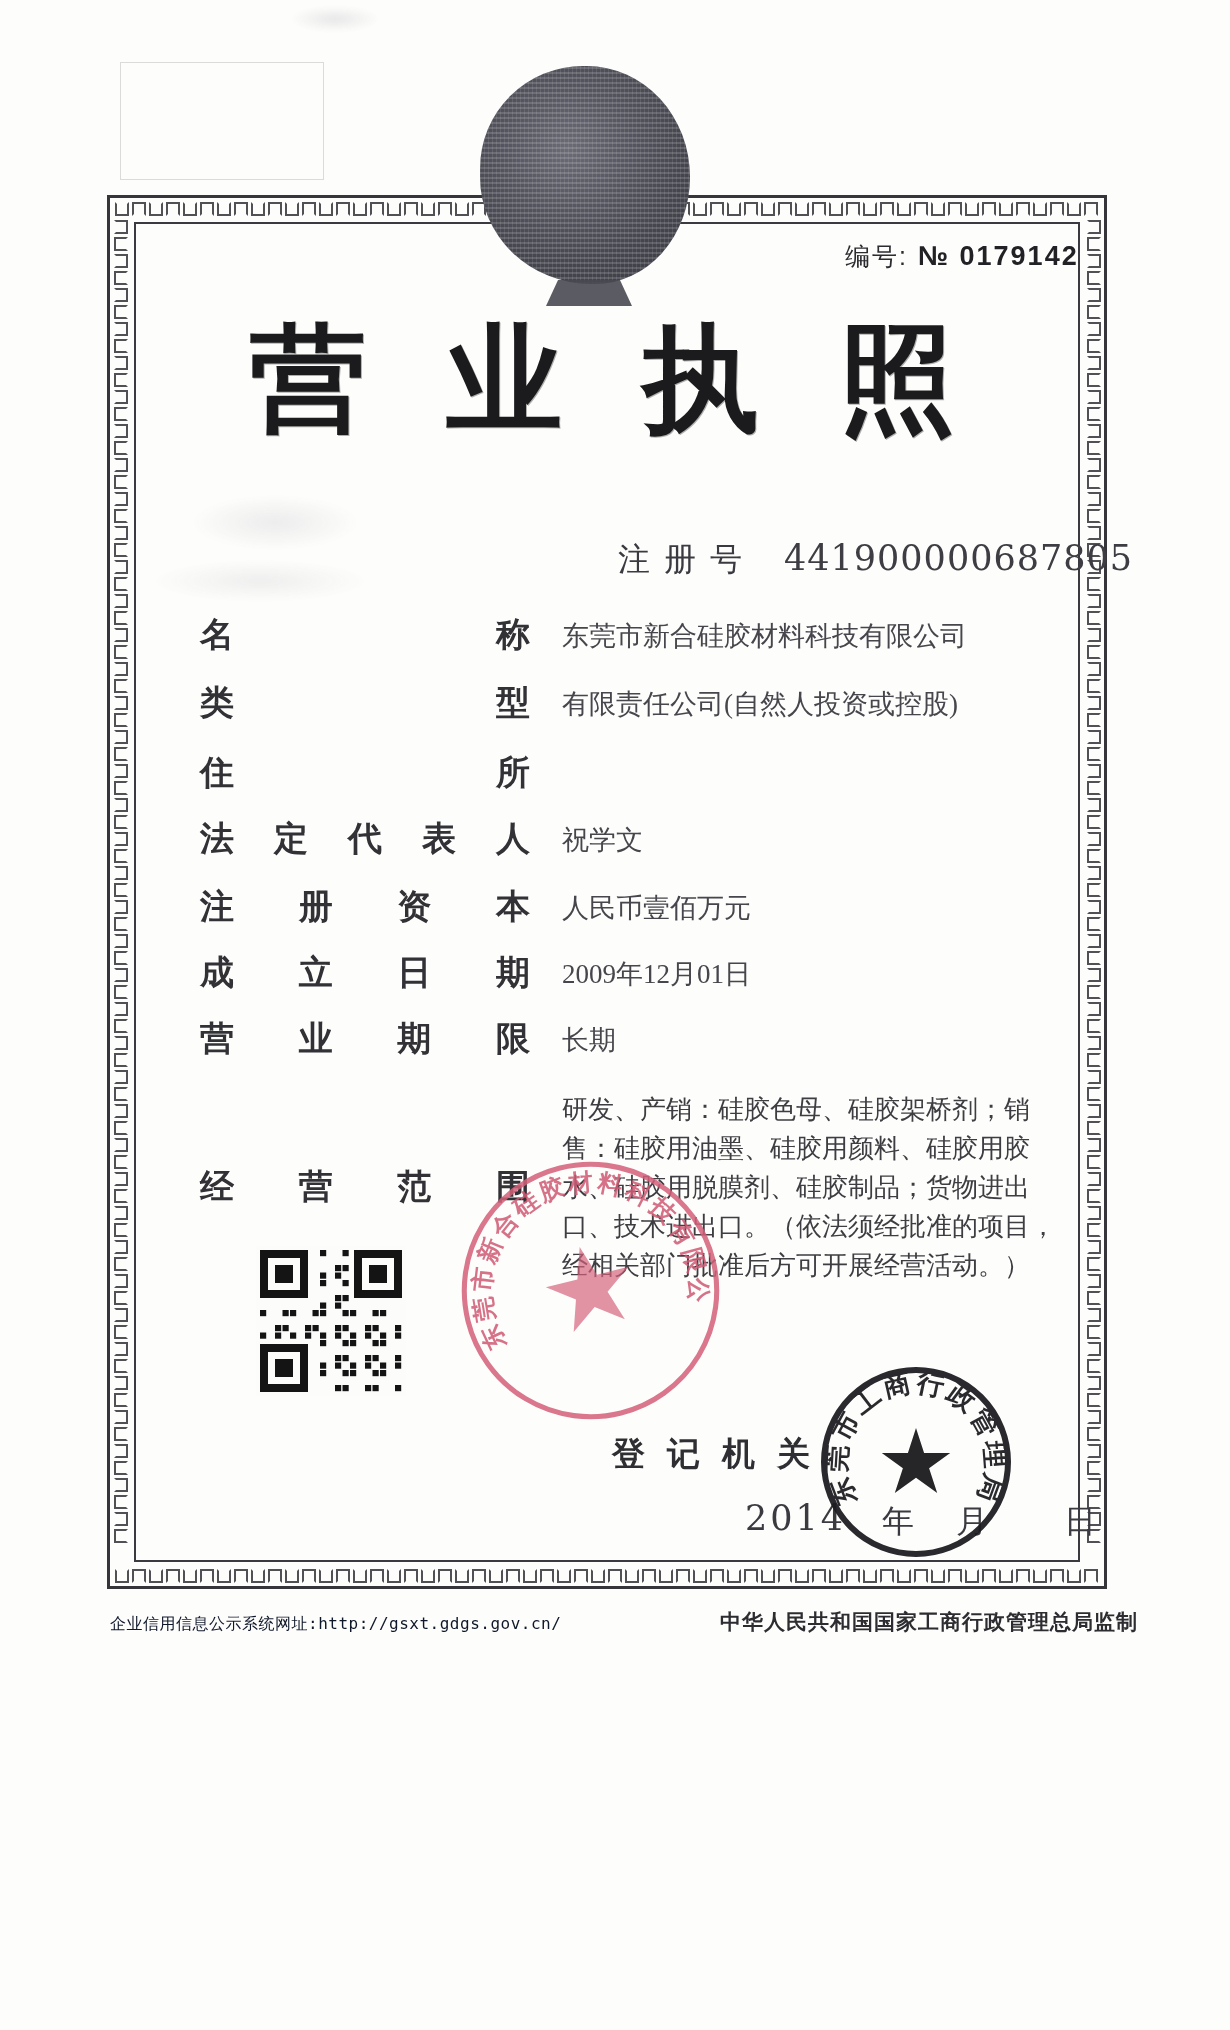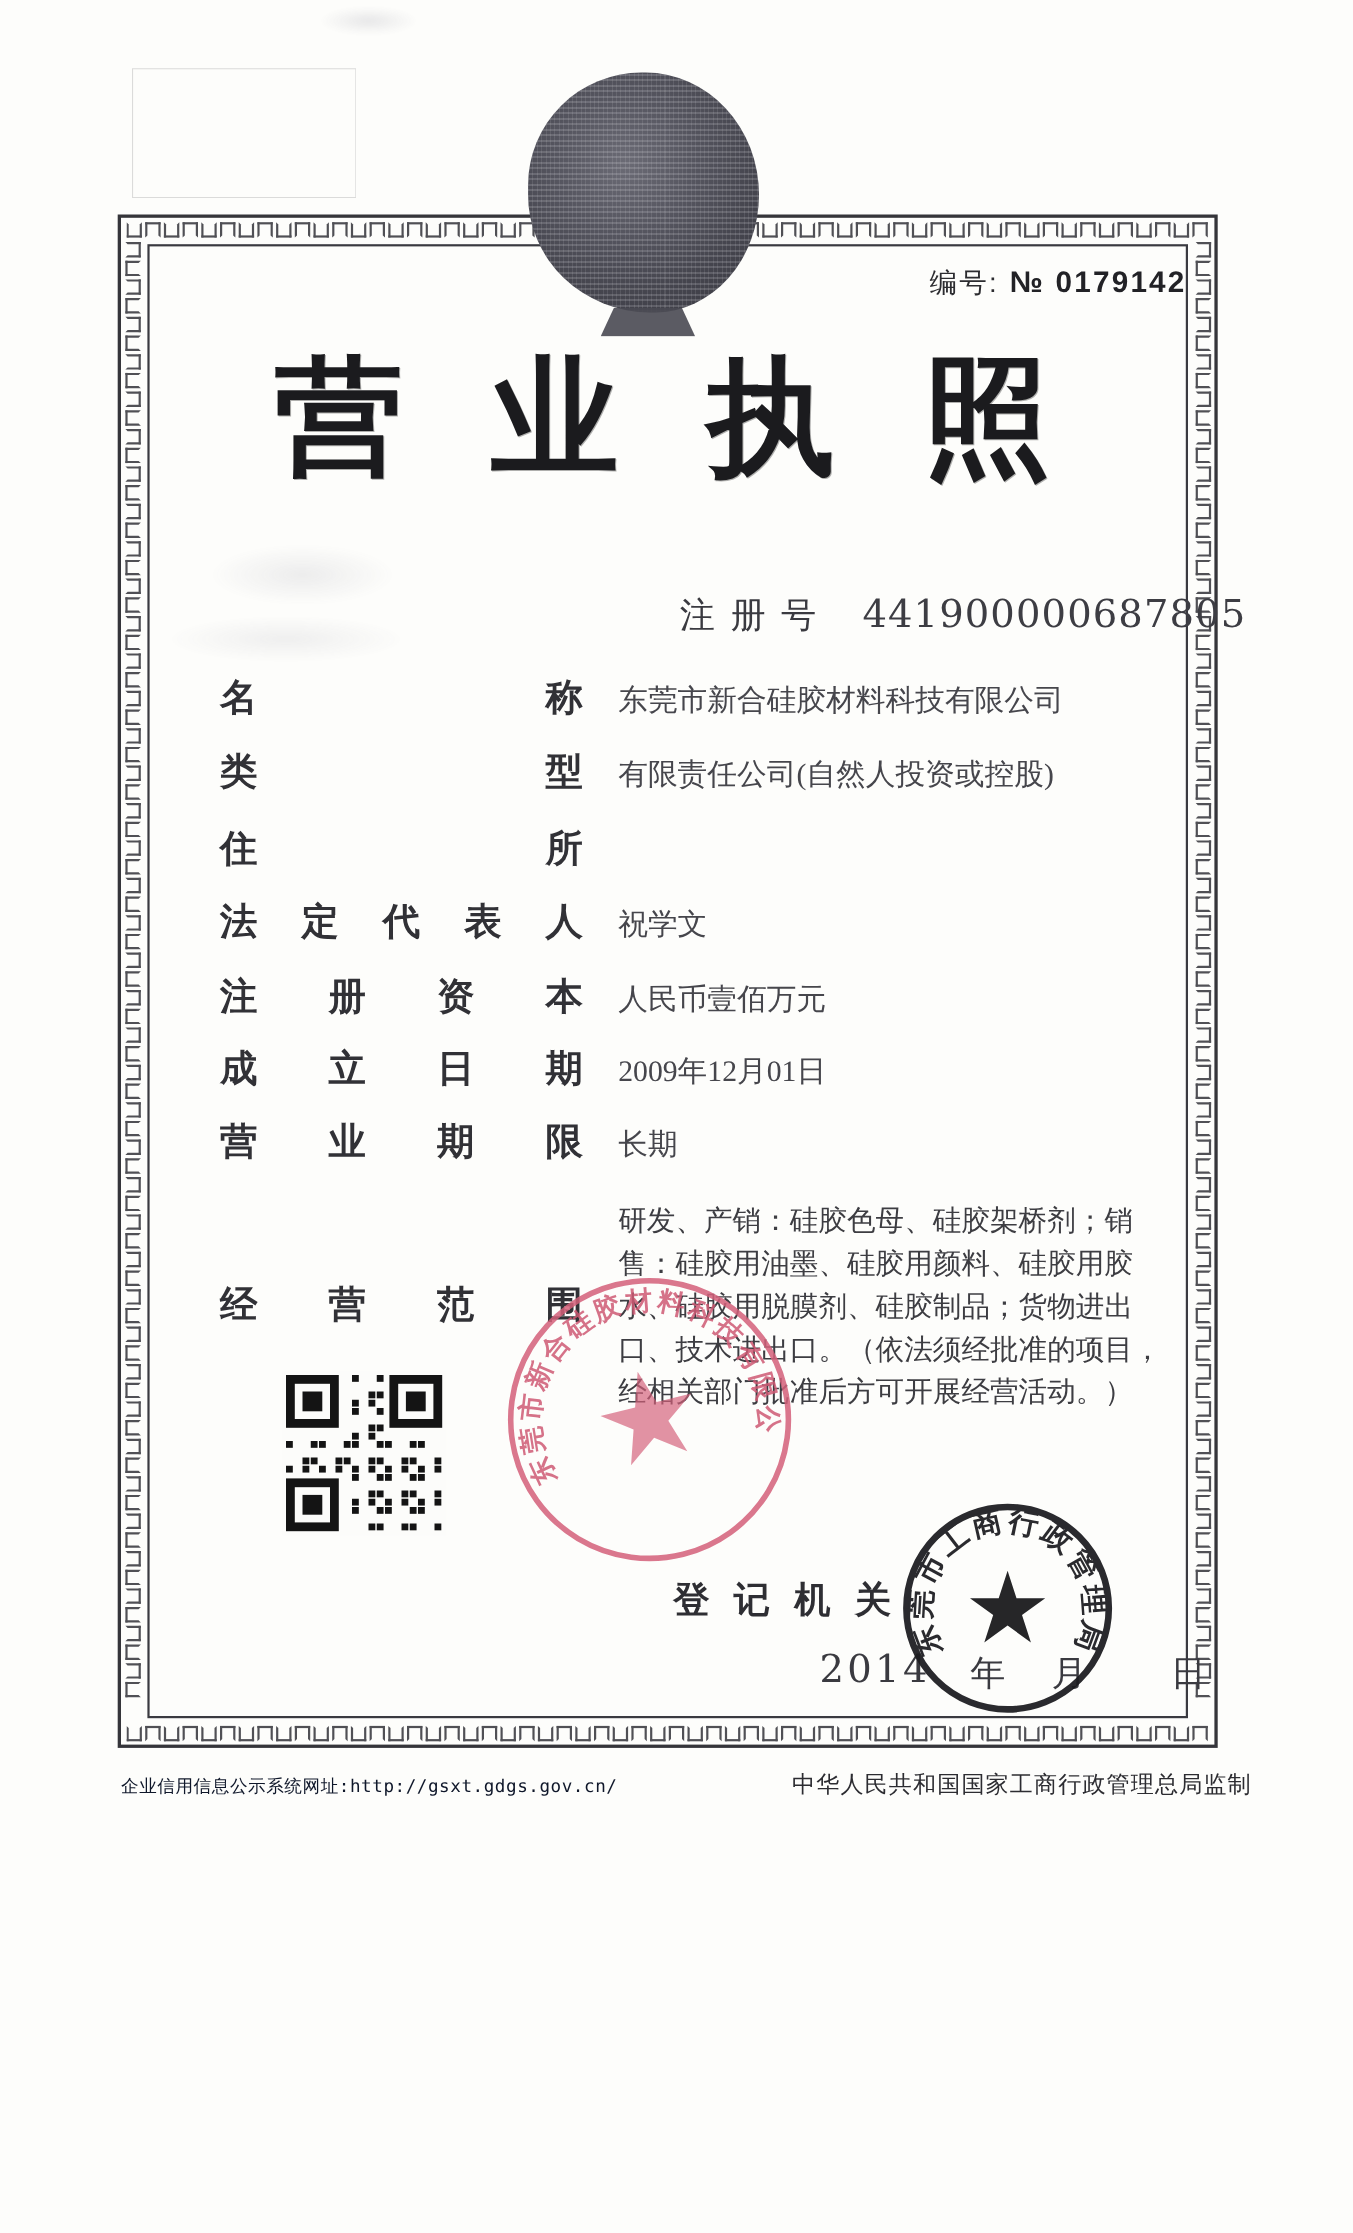--- a/index.html
+++ b/index.html
@@ -102,21 +102,21 @@
   .d-mu{left:956px;top:1500px;font-size:32px;}
   .d-du{left:1064px;top:1500px;font-size:32px;}
   
   .footer-left{
     position:absolute;left:110px;top:1614px;z-index:6;
     font-family:"DejaVu Sans Mono","Liberation Mono",monospace;
     font-size:16px;color:#0f172a;letter-spacing:.5px;
   }
   .footer-right{
     position:absolute;right:92px;top:1608px;z-index:6;
-    font-size:21px;font-weight:400;color:#2c2c31;letter-spacing:1px;
+    font-size:21px;font-weight:700;color:#2c2c31;letter-spacing:1px;
   }
   
   .smudge{position:absolute;z-index:4;filter:blur(2px);
     background:radial-gradient(ellipse at center, rgba(95,95,115,.30), rgba(0,0,0,0) 70%);}
 </style>
 </head>
 <body>
 
 <div class="barcode"></div>
 <div class="emblem"></div>

